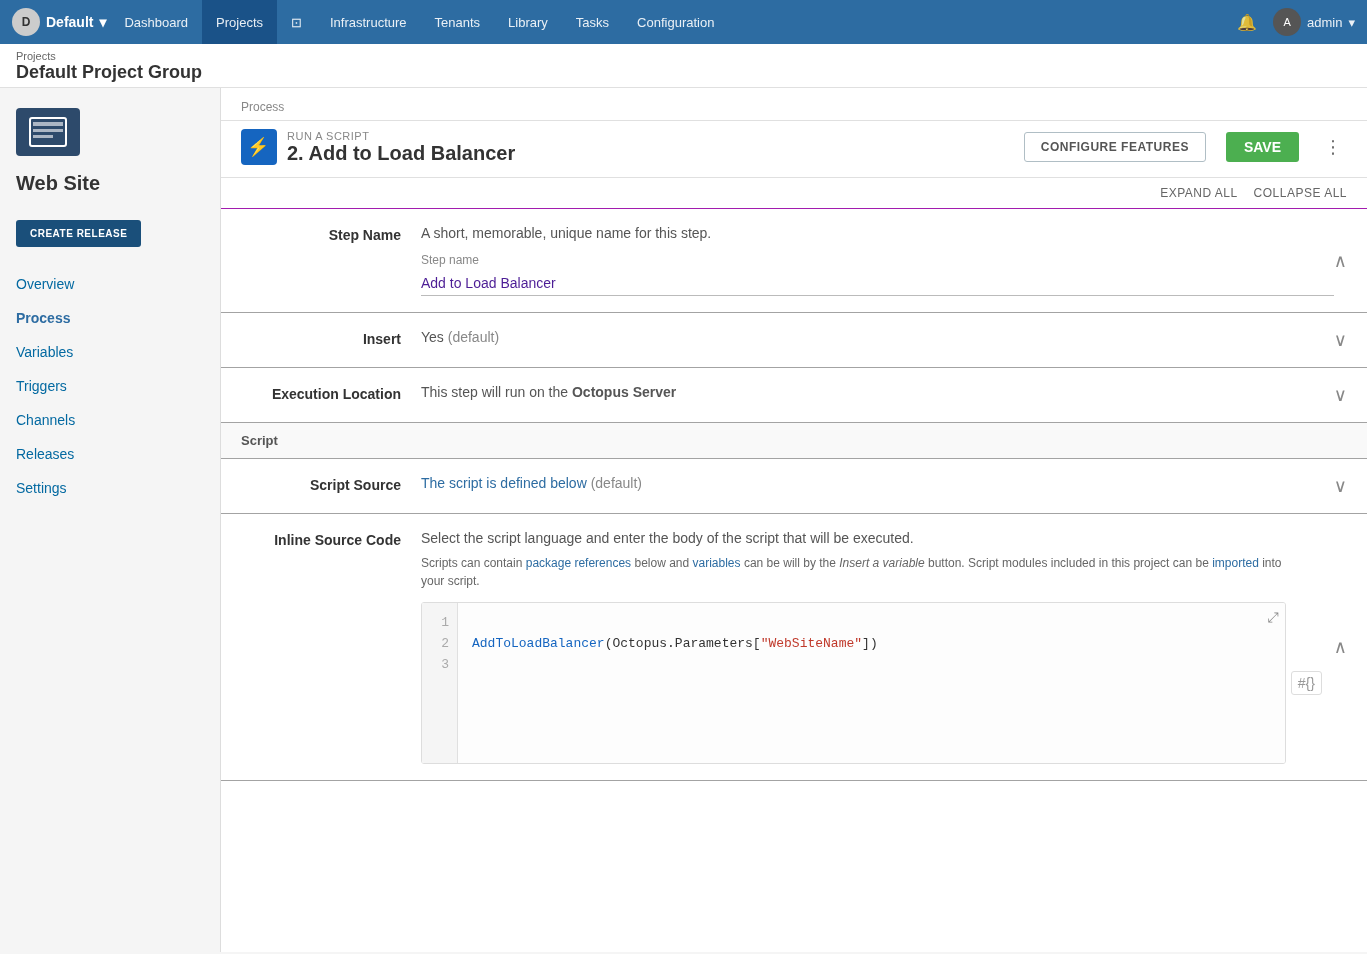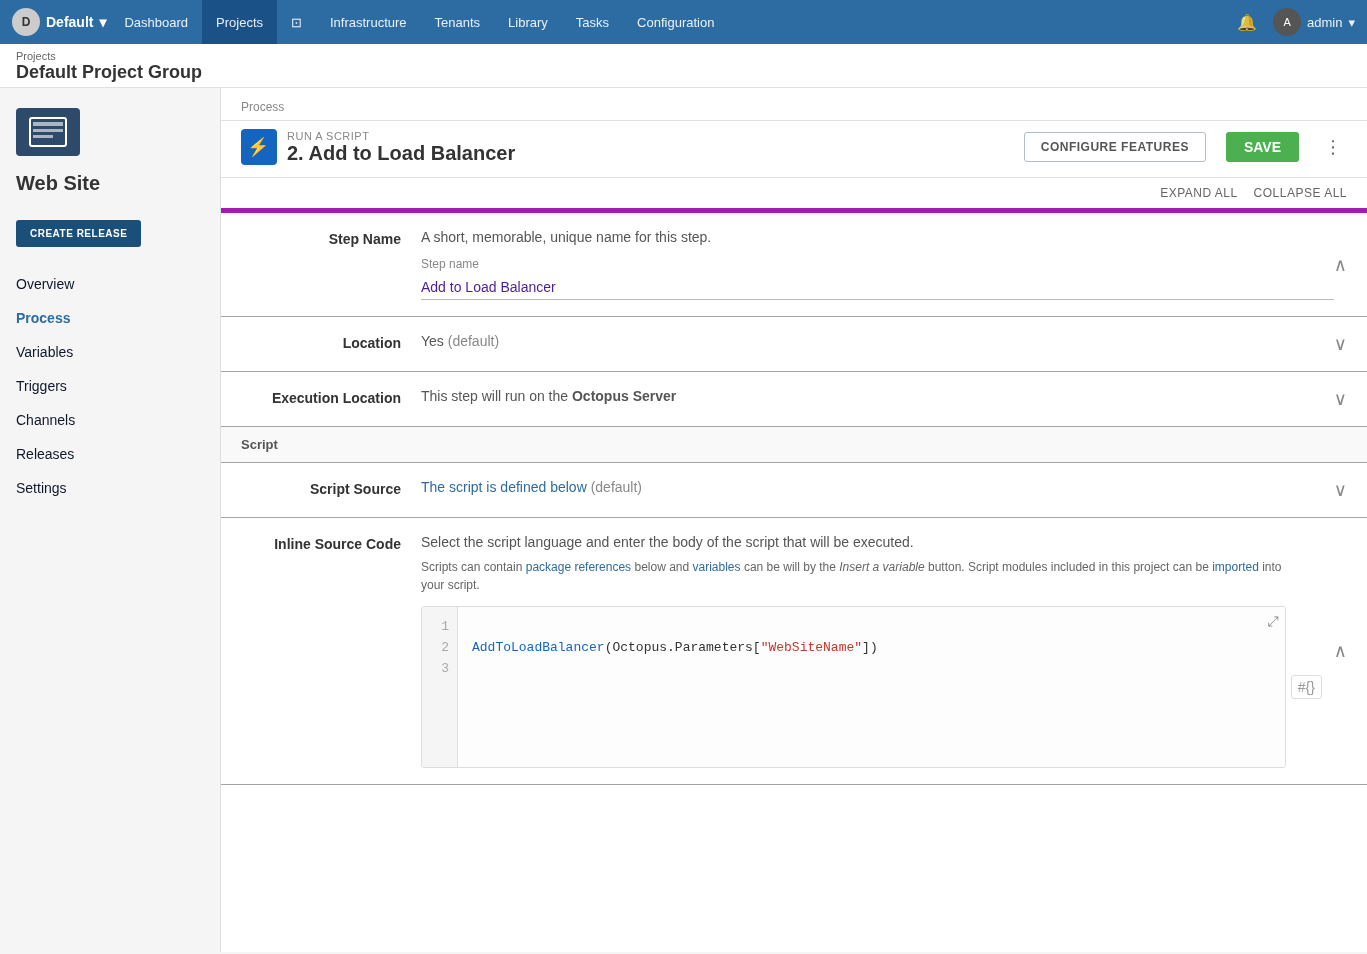--- a/index.html
+++ b/index.html
@@ -115,21 +115,21 @@
       letter-spacing: 0.5px;
       border: none;
       border-radius: 3px;
       cursor: pointer;
       text-transform: uppercase;
     }
     .sidebar-nav { list-style: none; }
     .sidebar-nav li a {
       display: block;
       padding: 9px 16px;
-      color: #0f172a;
+      color: #0369a1;
       text-decoration: none;
       font-size: 14px;
     }
     .sidebar-nav li a.active {
       color: #2d6ca2;
       font-weight: 600;
     }
 
     
     .content {
@@ -194,21 +194,21 @@
       width: 28px; height: 28px;
       display: flex; align-items: center; justify-content: center;
       cursor: pointer; color: #666; font-size: 18px;
     }
 
     
     .expand-bar {
       display: flex;
       justify-content: flex-end;
       padding: 8px 20px;
-      border-bottom: 5px solid #a21caf;
+      border-bottom: 1px solid #a21caf;
       gap: 16px;
     }
     .expand-btn {
       font-size: 12px; color: #666; cursor: pointer; text-transform: uppercase;
       letter-spacing: 0.5px; background: none; border: none;
     }
 
     
     .form-row {
       display: flex;
@@ -461,21 +461,21 @@
               <div class="form-sub-label">Step name</div>
               <input class="form-input" type="text" value="Add to Load Balancer" style="">
             </div>
           </div>
           <span class="collapse-icon chevron-up"></span>
         </div>
       </div>
     </div>
 
     <div class="form-row">
-      <div class="form-label">Location</div>
+      <div class="form-label">Insert</div>
       <div class="form-content">
         <div class="form-row-inner">
           <div class="yes-default">
             <span>Yes</span>
             <span class="default-text"> </span>
             <span class="default-text">(default)</span>
           </div>
           <span class="collapse-icon chevron-down"></span>
         </div>
       </div>

